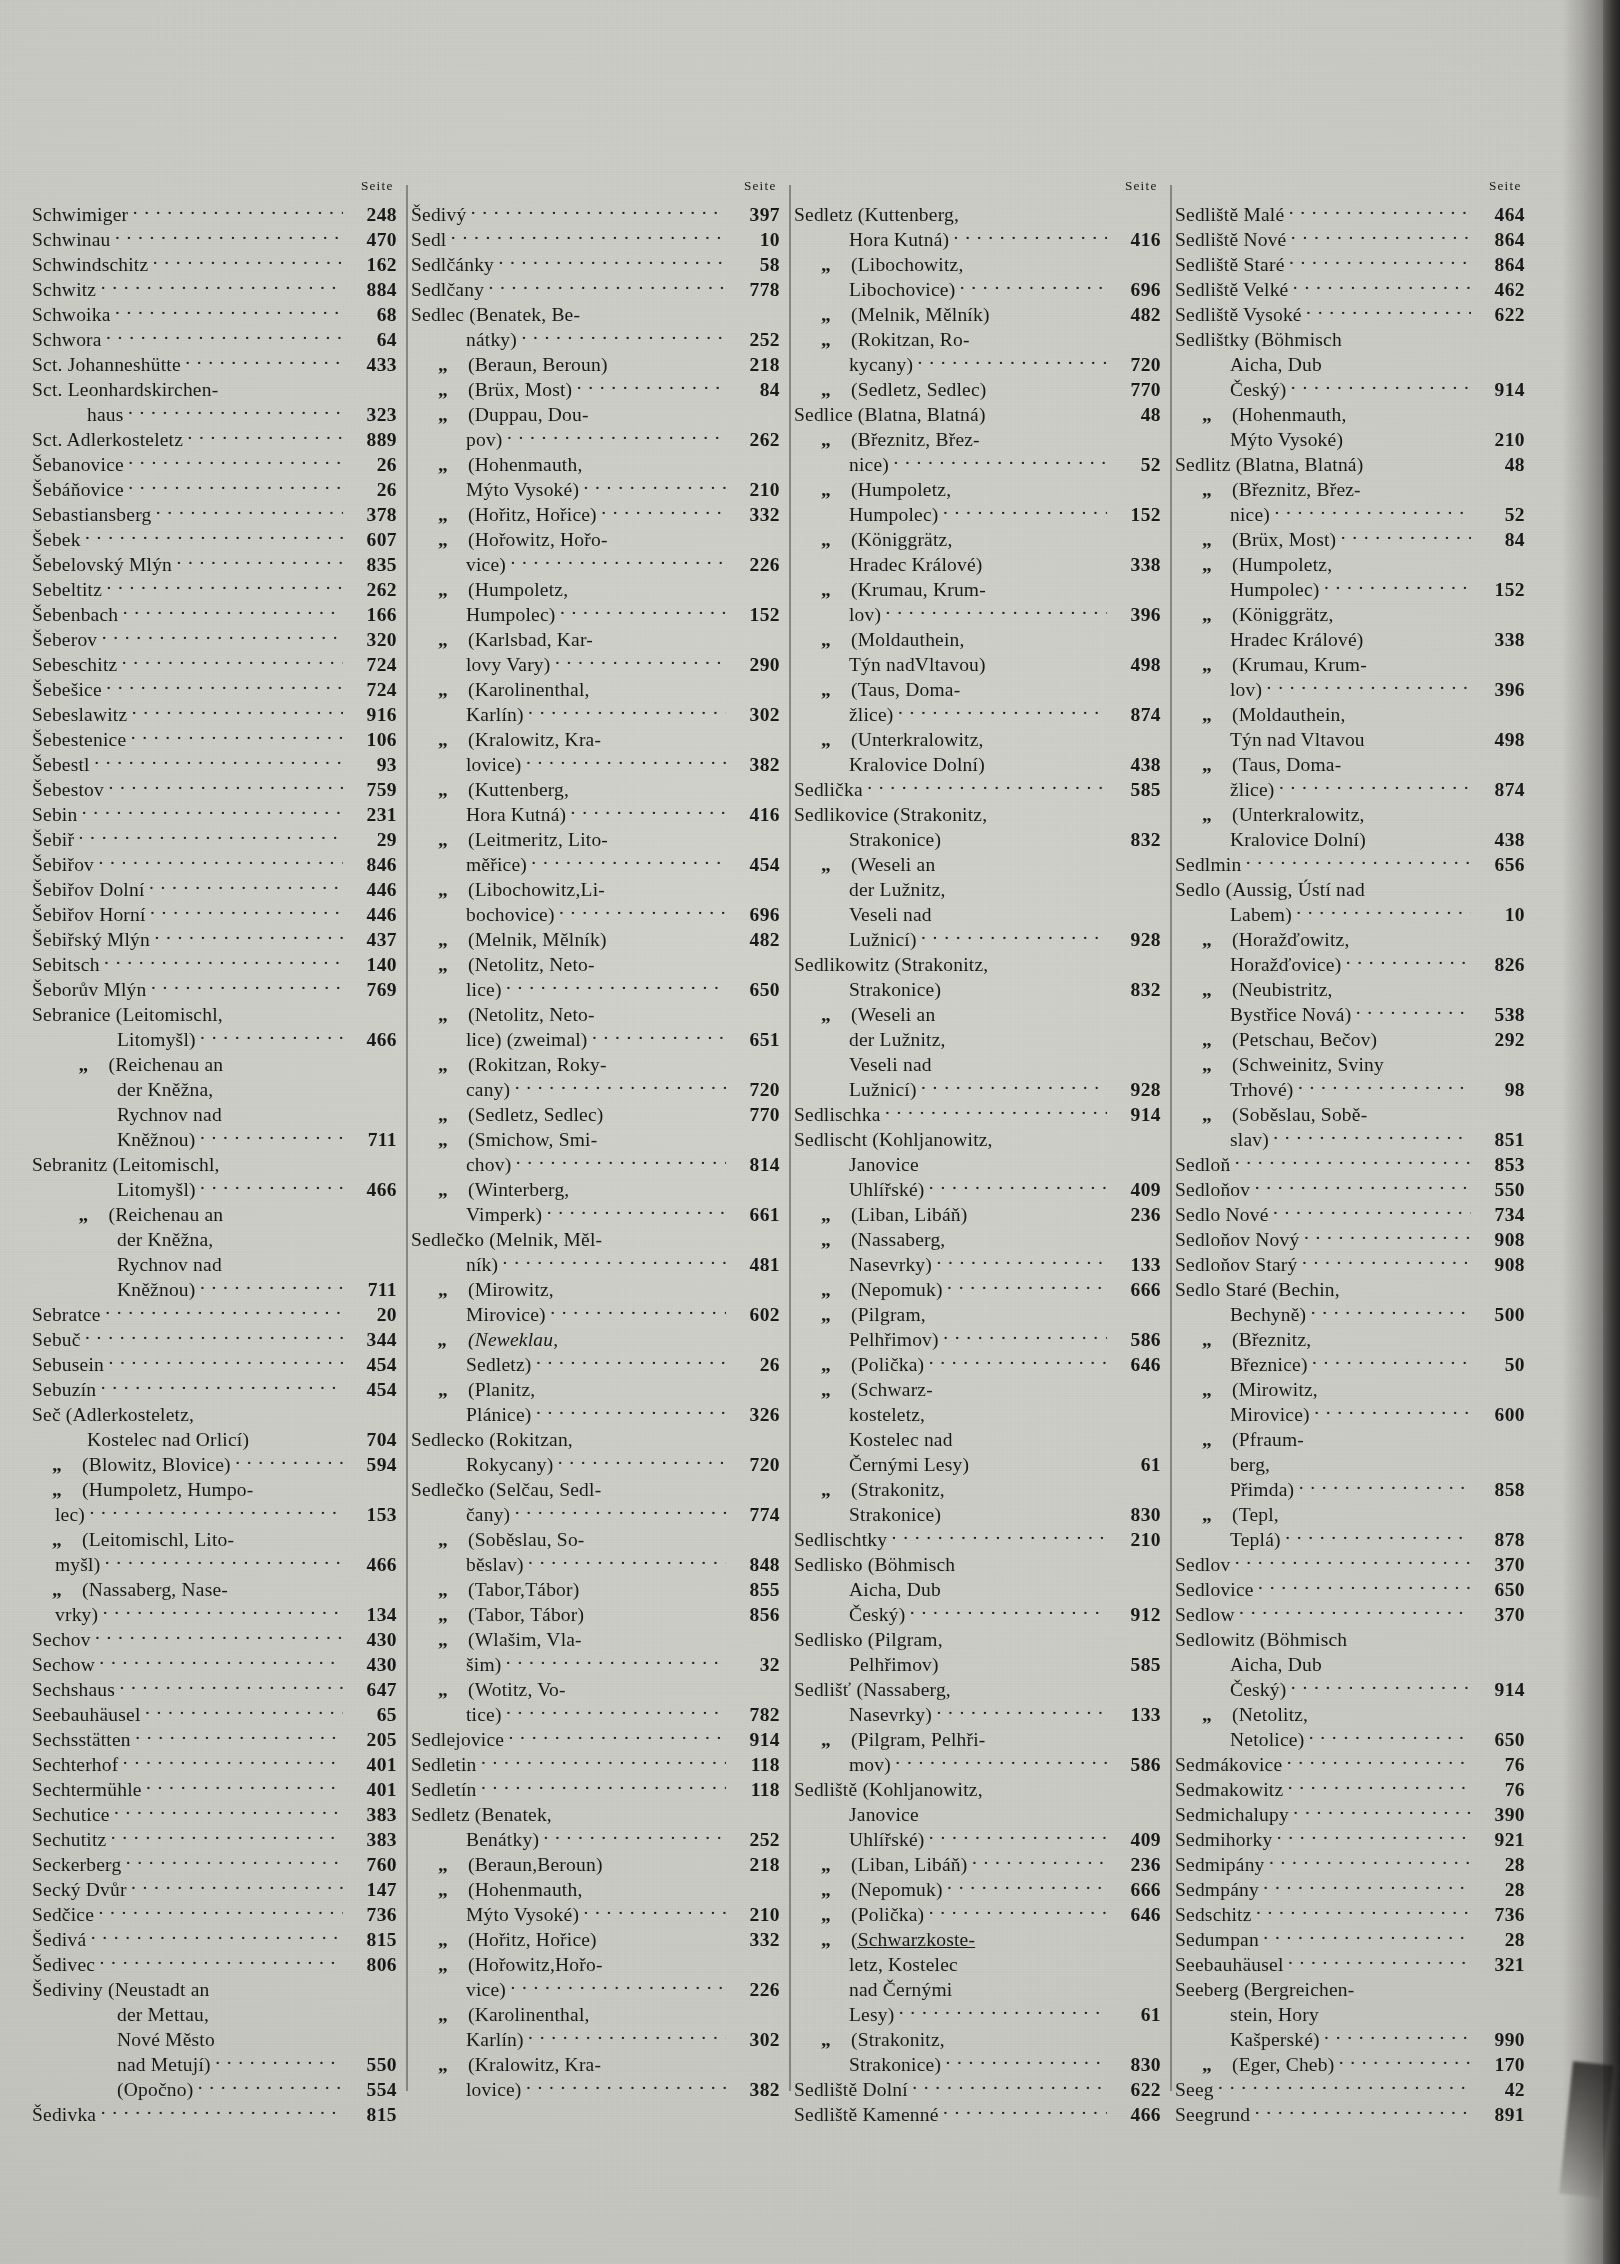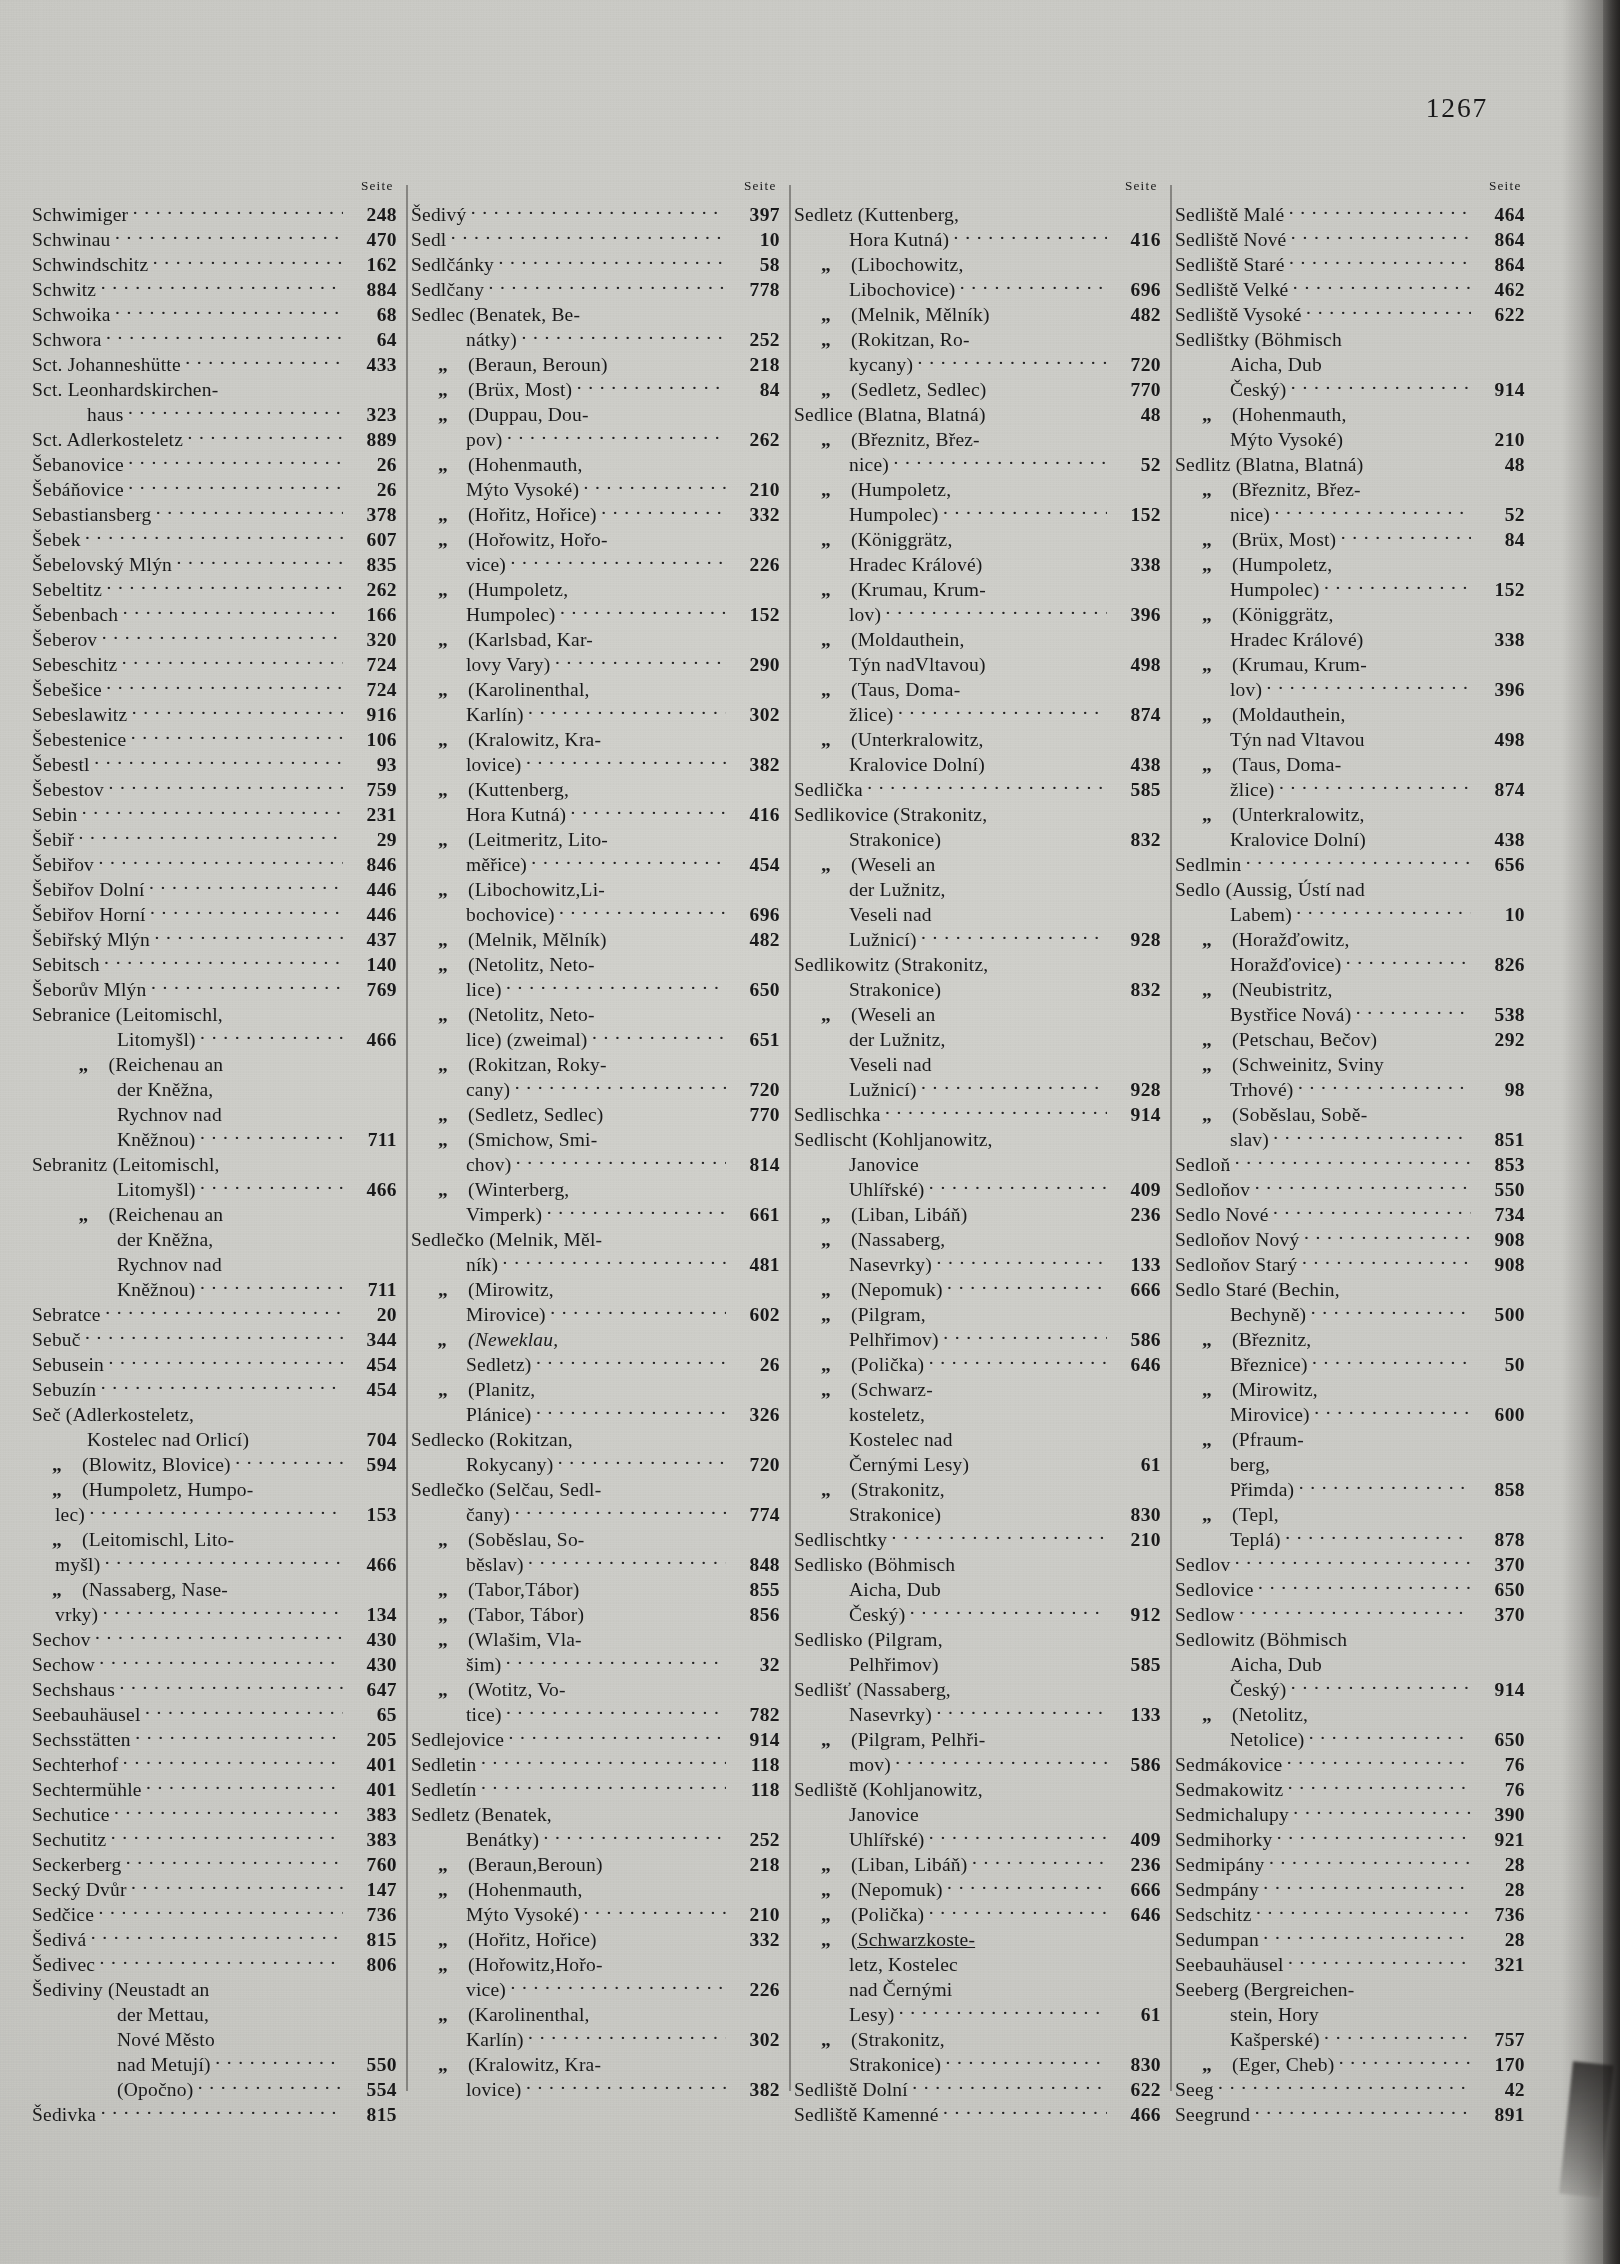--- a/index.html
+++ b/index.html
@@ -136,21 +136,20 @@
   }
 </style>
 </head>
 <body>
 
 <div id="paper"></div>
 <div id="grain"></div>
 
 <div id="sheet">
 
-  <div class="folio">1267</div>
 
   <div class="cols">
     <div class="col c1">
       <div class="seite">Seite</div>
       <div class="rows">
           <div class="row">
             <span class="nm">Schwimiger</span>
             <span class="lead"></span>
             <span class="pg">248</span>
           </div>
@@ -1678,21 +1677,21 @@
             <span class="pg blank">—</span>
           </div>
           <div class="row noled">
             <span class="nm i2">stein, Hory</span>
             <span class="lead"></span>
             <span class="pg blank">—</span>
           </div>
           <div class="row">
             <span class="nm i2">Kašperské)</span>
             <span class="lead"></span>
-            <span class="pg">757</span>
+            <span class="pg">990</span>
           </div>
           <div class="row">
             <span class="nm i2" style="padding-left: 7px;"><span class="ditto">„</span>(Eger, Cheb)</span>
             <span class="lead"></span>
             <span class="pg">170</span>
           </div>
           <div class="row">
             <span class="nm">Seeg</span>
             <span class="lead"></span>
             <span class="pg">42</span>

